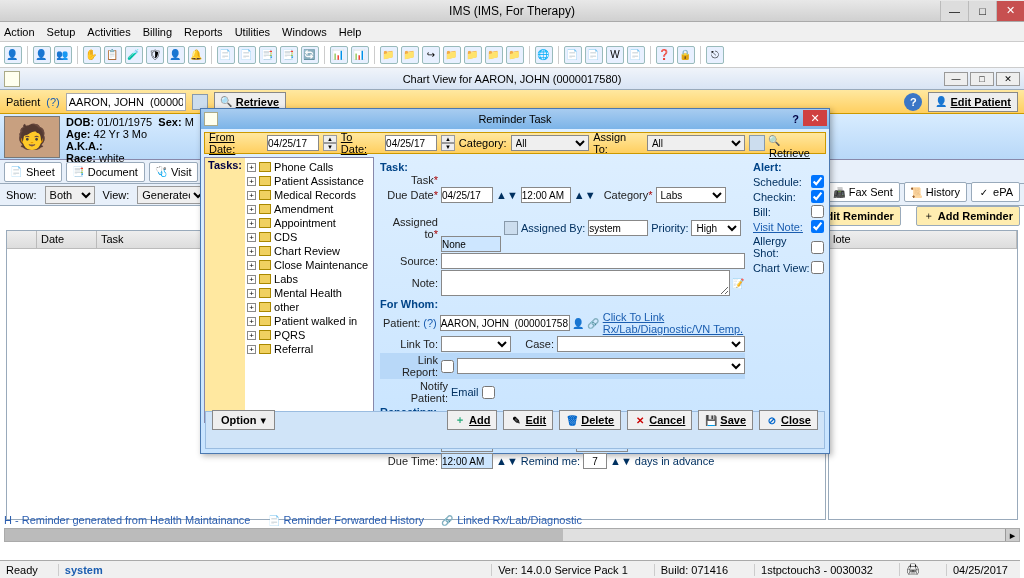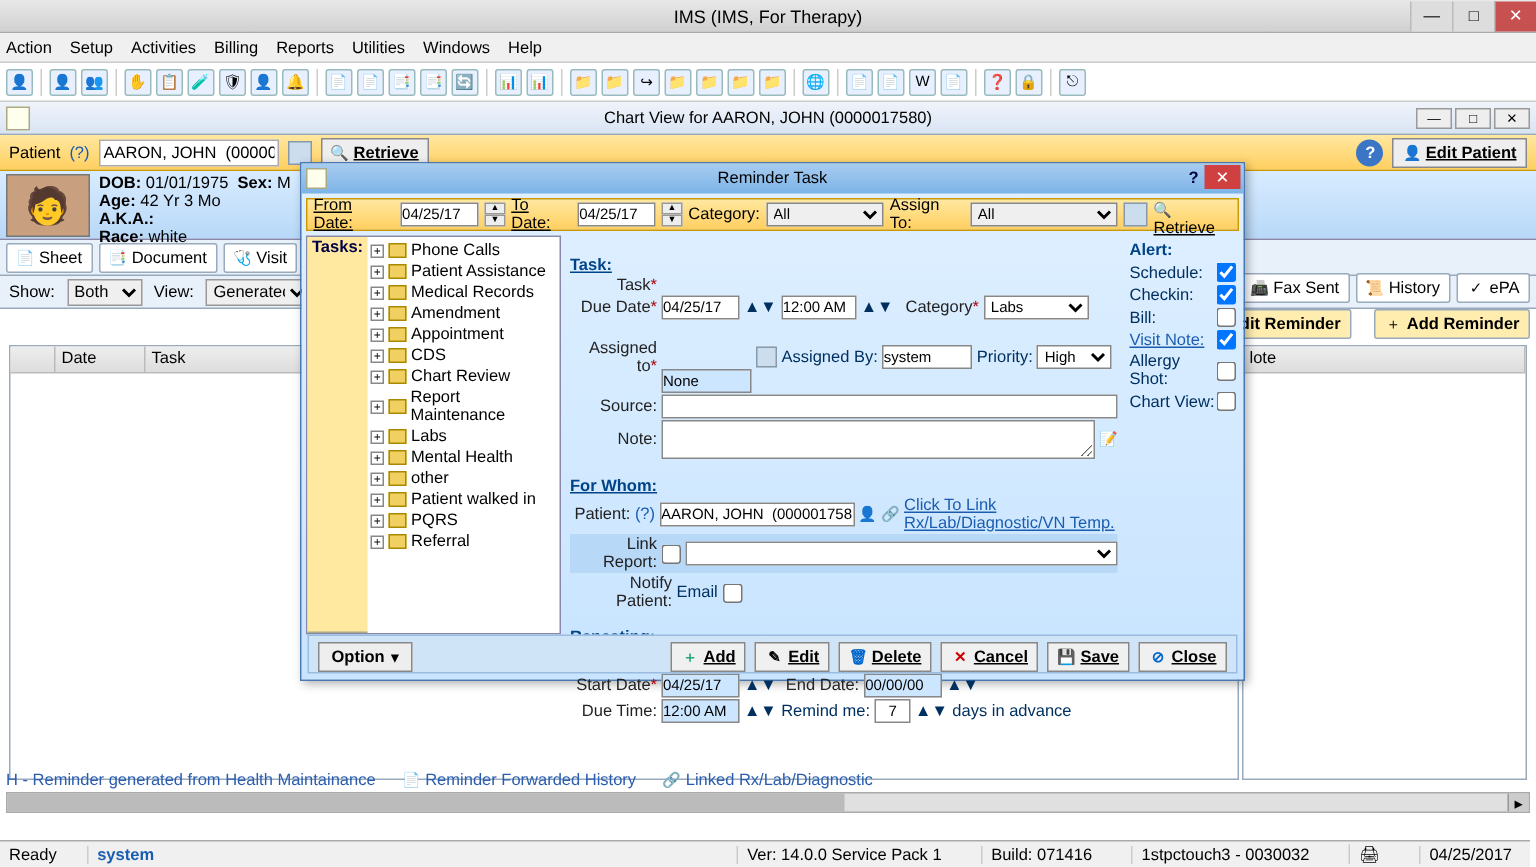--- a/index.html
+++ b/index.html
@@ -52,30 +52,30 @@
 .dlg-filter .ud{width:14px;height:16px;display:flex;flex-direction:column;}
 .dlg-filter .ud span{flex:1;background:#eee;border:1px solid #999;font-size:6px;display:flex;align-items:center;justify-content:center;}
 .dlg-body{display:flex;height:266px;padding:0 3px;}
 .tree-panel{width:170px;border:1px solid #88a;background:#fff;display:flex;flex-direction:row;}
 .tree-panel .hd{background:#ffe8a0;font-weight:bold;color:#004;padding:1px 3px;border-bottom:1px solid #aa8;}
 .tree{overflow:auto;flex:1;padding:2px;}
 .tree .item{display:flex;align-items:center;gap:3px;padding:1px 0;cursor:pointer;}
 .tree .pm{width:9px;height:9px;border:1px solid #888;display:flex;align-items:center;justify-content:center;font-size:8px;background:#fff;}
 .tree .folder{width:12px;height:10px;background:#f0d060;border:1px solid #a80;}
 .form-panel{flex:1;padding:2px 6px;color:#003060;}
-.form-panel .sec{font-weight:bold;color:#004488;margin-top:12px;text-decoration:underline;}
+.form-panel .sec{font-weight:bold;color:#004488;margin-top:2px;}
 .frow{display:flex;align-items:center;gap:3px;margin:1px 0;}
 .frow label{text-align:right;width:58px;color:#222;}
 .frow label.star::after{content:"*";color:#a00;}
 .frow input[type=text],.frow select,.frow textarea{border:1px solid #888;height:16px;background:#fff;font-size:10px;}
 .link{color:#1a5db0;text-decoration:underline;cursor:pointer;}
 .alert-panel{width:75px;padding:4px 2px;color:#003060;}
 .alert-panel .sec{font-weight:bold;color:#004488;}
 .alert-panel .arow{display:flex;justify-content:space-between;align-items:center;margin:2px 0;}
-.dlg-buttons{position:absolute;bottom:4px;left:4px;right:4px;height:26px;background:#d0e4f8;border:1px solid #9abce0;display:flex;align-items:flex-start;padding:4px 6px;gap:6px;}
+.dlg-buttons{position:absolute;bottom:4px;left:4px;right:4px;height:26px;background:#d0e4f8;border:1px solid #9abce0;display:flex;align-items:flex-end;padding:18px 6px;gap:6px;}
 .dlg-buttons .opt{background:#eee;border:1px solid #888;height:20px;padding:0 8px;display:flex;align-items:center;gap:4px;cursor:pointer;}
 .dlg-buttons .spacer{flex:1;}
 .dlg-buttons .btn{background:#f0f0f0;border:1px solid #888;height:20px;padding:0 6px;display:flex;align-items:center;gap:3px;cursor:pointer;font-weight:bold;}
 .ic{width:12px;height:12px;display:inline-flex;align-items:center;justify-content:center;font-size:10px;}
 </style>
 </head>
 <body>
 
 <div class="titlebar">
   <span class="title">IMS (IMS, For Therapy)</span>
@@ -333,21 +333,21 @@
             <span>CDS</span>
           </div>
           <div class="item">
             <span class="pm">+</span>
             <span class="folder"></span>
             <span>Chart Review</span>
           </div>
           <div class="item">
             <span class="pm">+</span>
             <span class="folder"></span>
-            <span>Report Maintenance</span>
+            <span>Close Maintenance</span>
           </div>
           <div class="item">
             <span class="pm">+</span>
             <span class="folder"></span>
             <span>Labs</span>
           </div>
           <div class="item">
             <span class="pm">+</span>
             <span class="folder"></span>
             <span>Mental Health</span>
@@ -410,20 +410,26 @@
 
       <div class="sec">For Whom:</div>
       <div class="frow">
           <label>Patient:</label>
         <span style="color:#1a5db0">(?)</span>
         <input type="text" style="width: 130px;" value="AARON, JOHN  (000001758">
         <span class="ic">👤</span>
         <span class="ic">🔗</span>
         <span class="link">Click To Link Rx/Lab/Diagnostic/VN Temp.</span>
         </div>
+      <div class="frow">
+          <label>Link To:</label>
+        <select style="width:70px"><option></option></select>
+        <label style="width:40px">Case:</label>
+        <select style="flex:1"><option></option></select>
+        </div>
       <div class="frow" style="background:#b8d8f8;padding:1px 0">
           <label>Link Report:</label>
         <input type="checkbox" style="">
         <select style="flex:1"><option></option></select>
         </div>
       <div class="frow">
           <label style="width:68px">Notify Patient:</label>
         <span>Email</span>
         <input type="checkbox" style="">
         </div>

